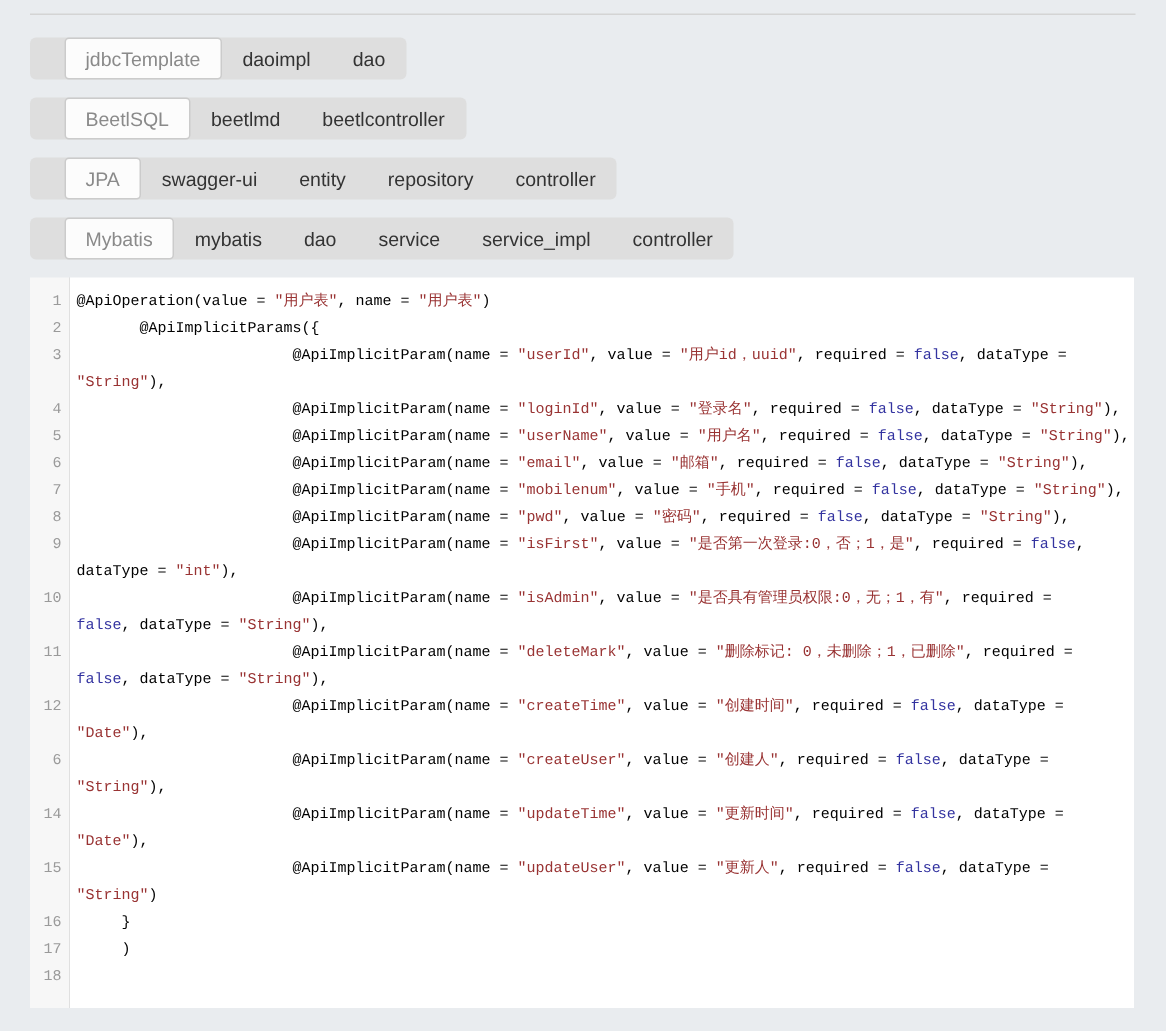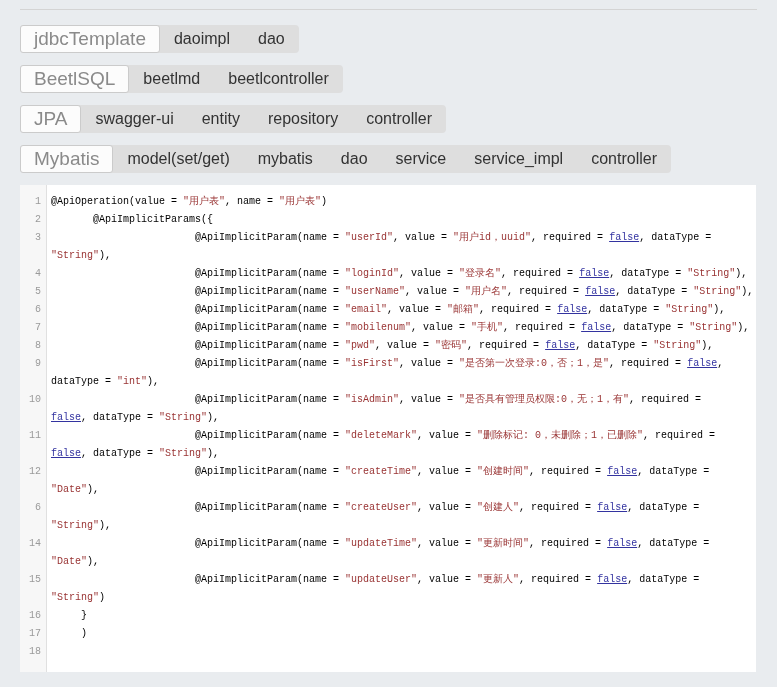--- a/index.html
+++ b/index.html
@@ -37,28 +37,29 @@
     background: var(--group-bg);
     border-radius: 4px;
     height: 28px;
   }
   .tab-label {
     display: flex; align-items: center;
     background: var(--label-bg);
     border: 1px solid var(--label-border);
     border-radius: 3px;
     color: var(--label-fg);
-    font-size: 19px;
+    font-size: 13px;
     padding: 0 13px;
     white-space: nowrap;
+    margin-left: 23px;
   }
   .tab-item {
     display: flex; align-items: center;
     color: var(--tab-fg);
-    font-size: 16px;
+    font-size: 13px;
     padding: 0 14px;
     white-space: nowrap;
     cursor: pointer;
   }
   .code-panel {
     margin: 12px 20px 0 20px;
     width: 736px;
     height: 487px;
     background: linear-gradient(to right,
       var(--gutter-bg) 0, var(--gutter-bg) 26px,
@@ -83,21 +84,21 @@
   }
   .code-line pre {
     margin: 0;
     padding-left: 5px;
     font: inherit;
     white-space: pre;
     overflow: hidden;
   }
   .tok-p { color: var(--tok-p); }
   .tok-s { color: var(--tok-s); }
-  .tok-k { color: var(--tok-k); text-decoration: underline; }
+  .tok-k { color: var(--tok-k); }
 </style>
 </head>
 <body>
 
 <div class="top-divider"></div>
 
 <div id="tab-groups">
     <div class="tab-row-wrap first"><div class="tab-row">
         <div class="tab-label">jdbcTemplate</div>
         <div class="tab-item">daoimpl</div>
@@ -110,21 +111,20 @@
       </div></div>
     <div class="tab-row-wrap"><div class="tab-row">
         <div class="tab-label">JPA</div>
         <div class="tab-item">swagger-ui</div>
         <div class="tab-item">entity</div>
         <div class="tab-item">repository</div>
         <div class="tab-item">controller</div>
       </div></div>
     <div class="tab-row-wrap"><div class="tab-row">
         <div class="tab-label">Mybatis</div>
-        <div class="tab-item">model(set/get)</div>
         <div class="tab-item">mybatis</div>
         <div class="tab-item">dao</div>
         <div class="tab-item">service</div>
         <div class="tab-item">service_impl</div>
         <div class="tab-item">controller</div>
       </div></div>
   </div>
 
 <div class="code-panel">
   <div id="code-lines">

